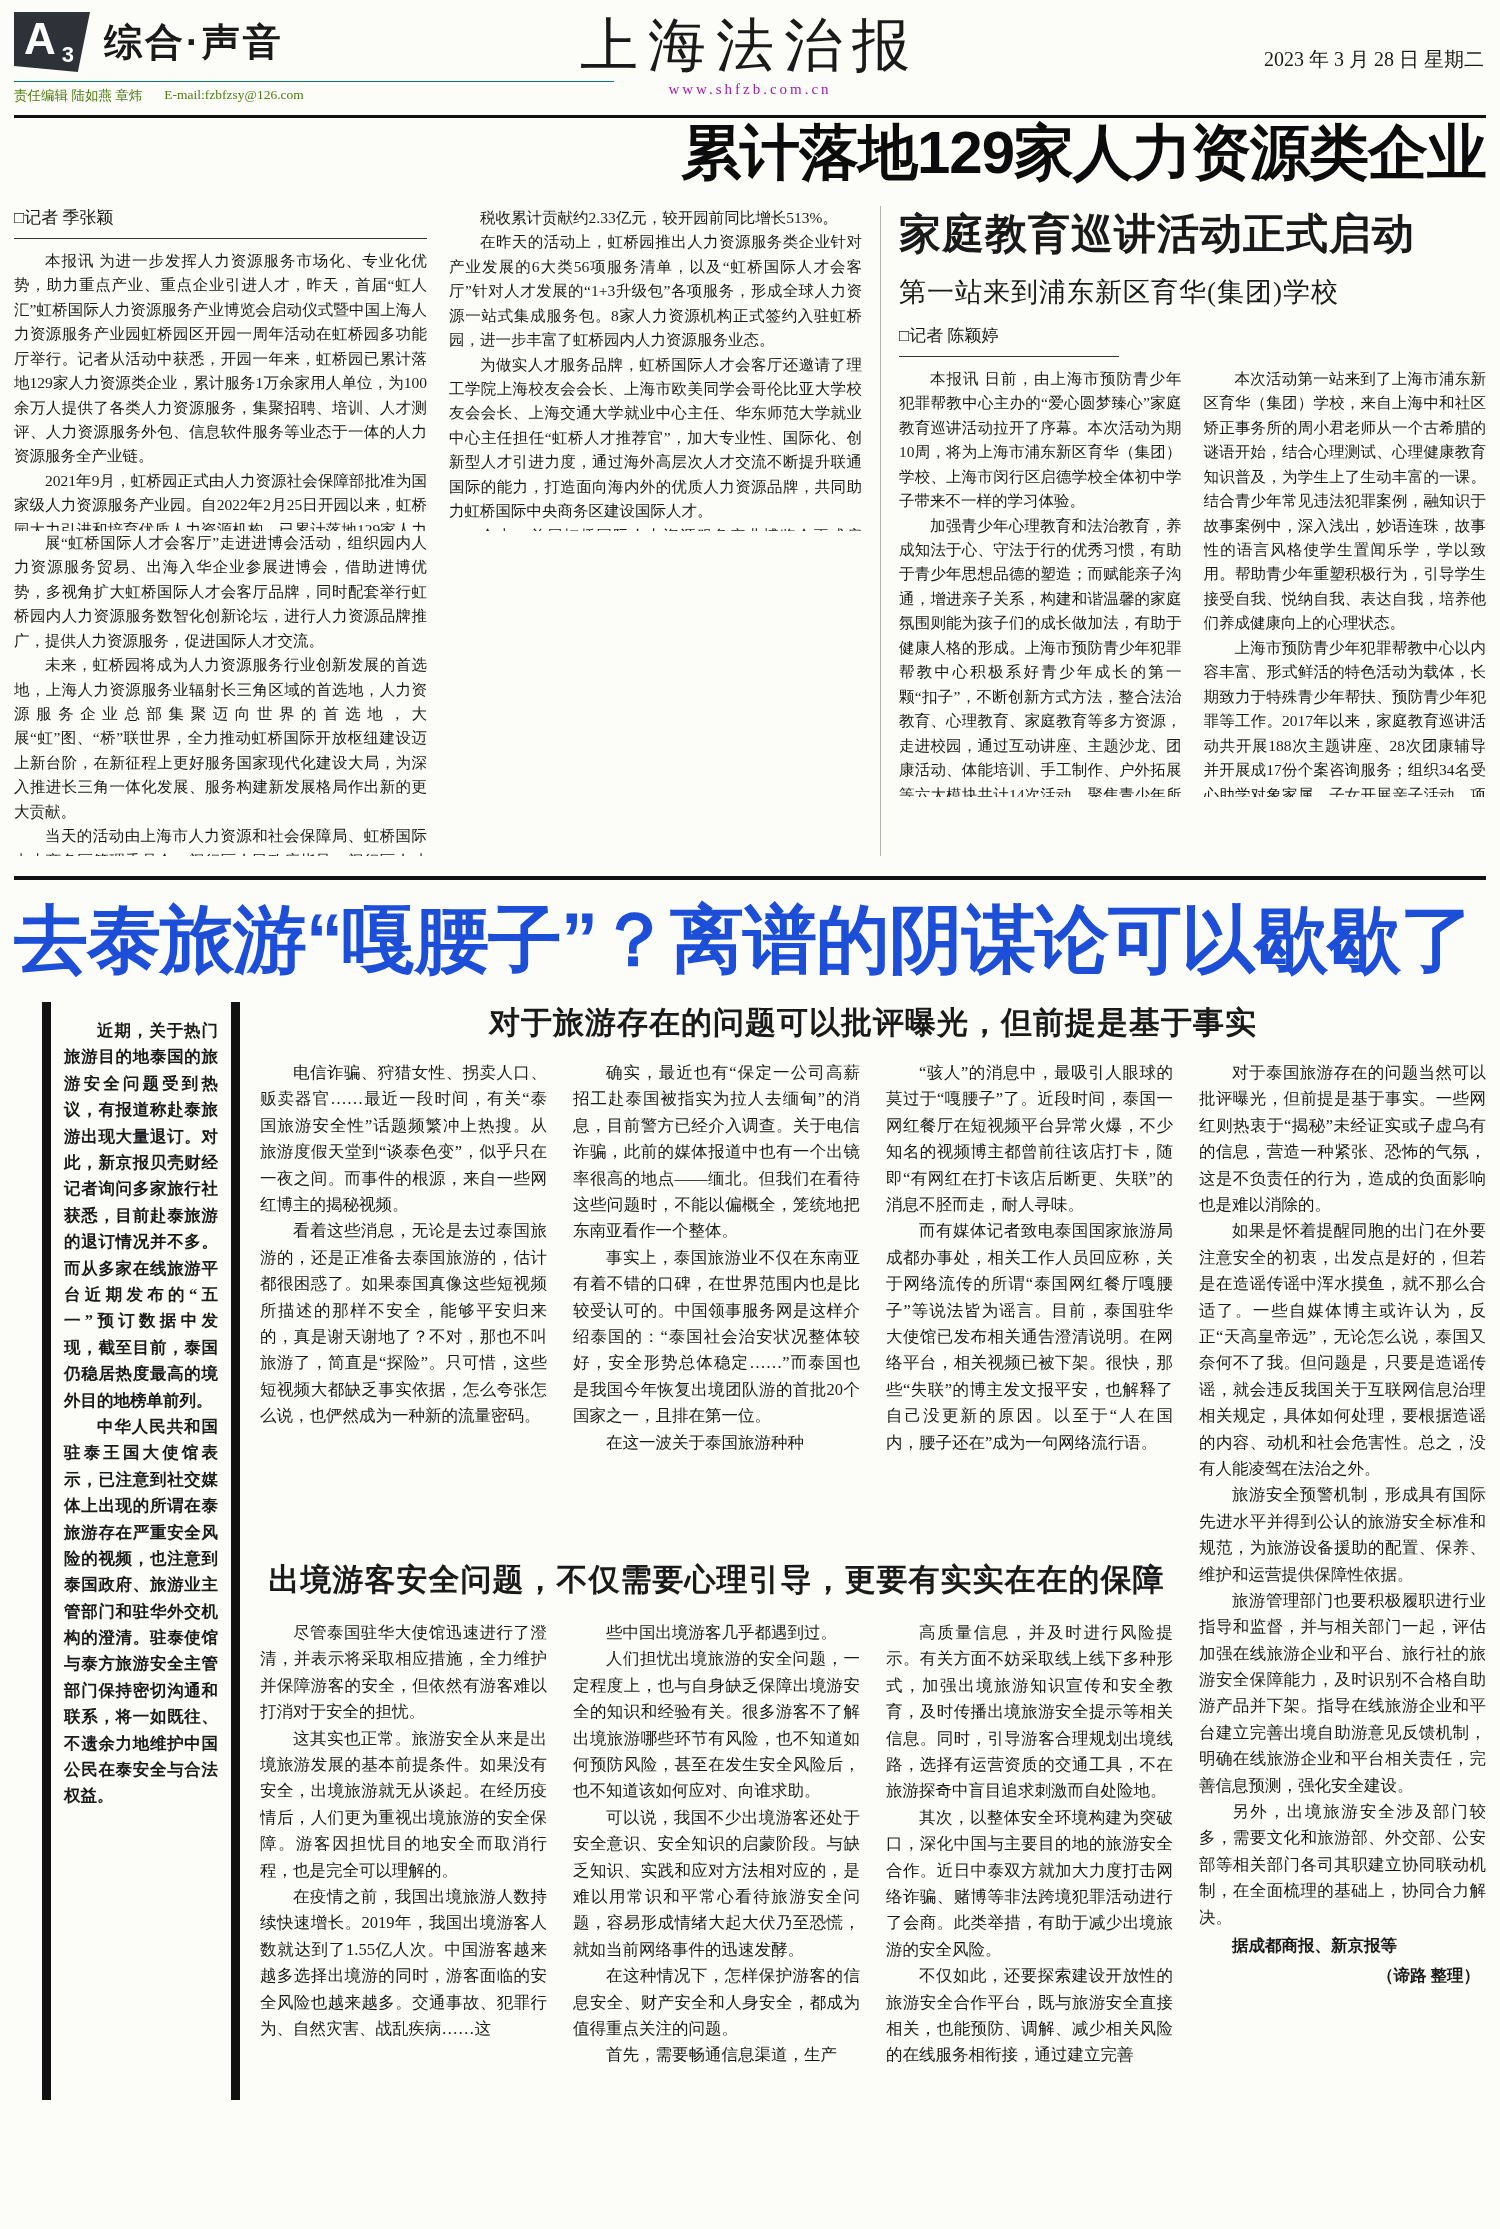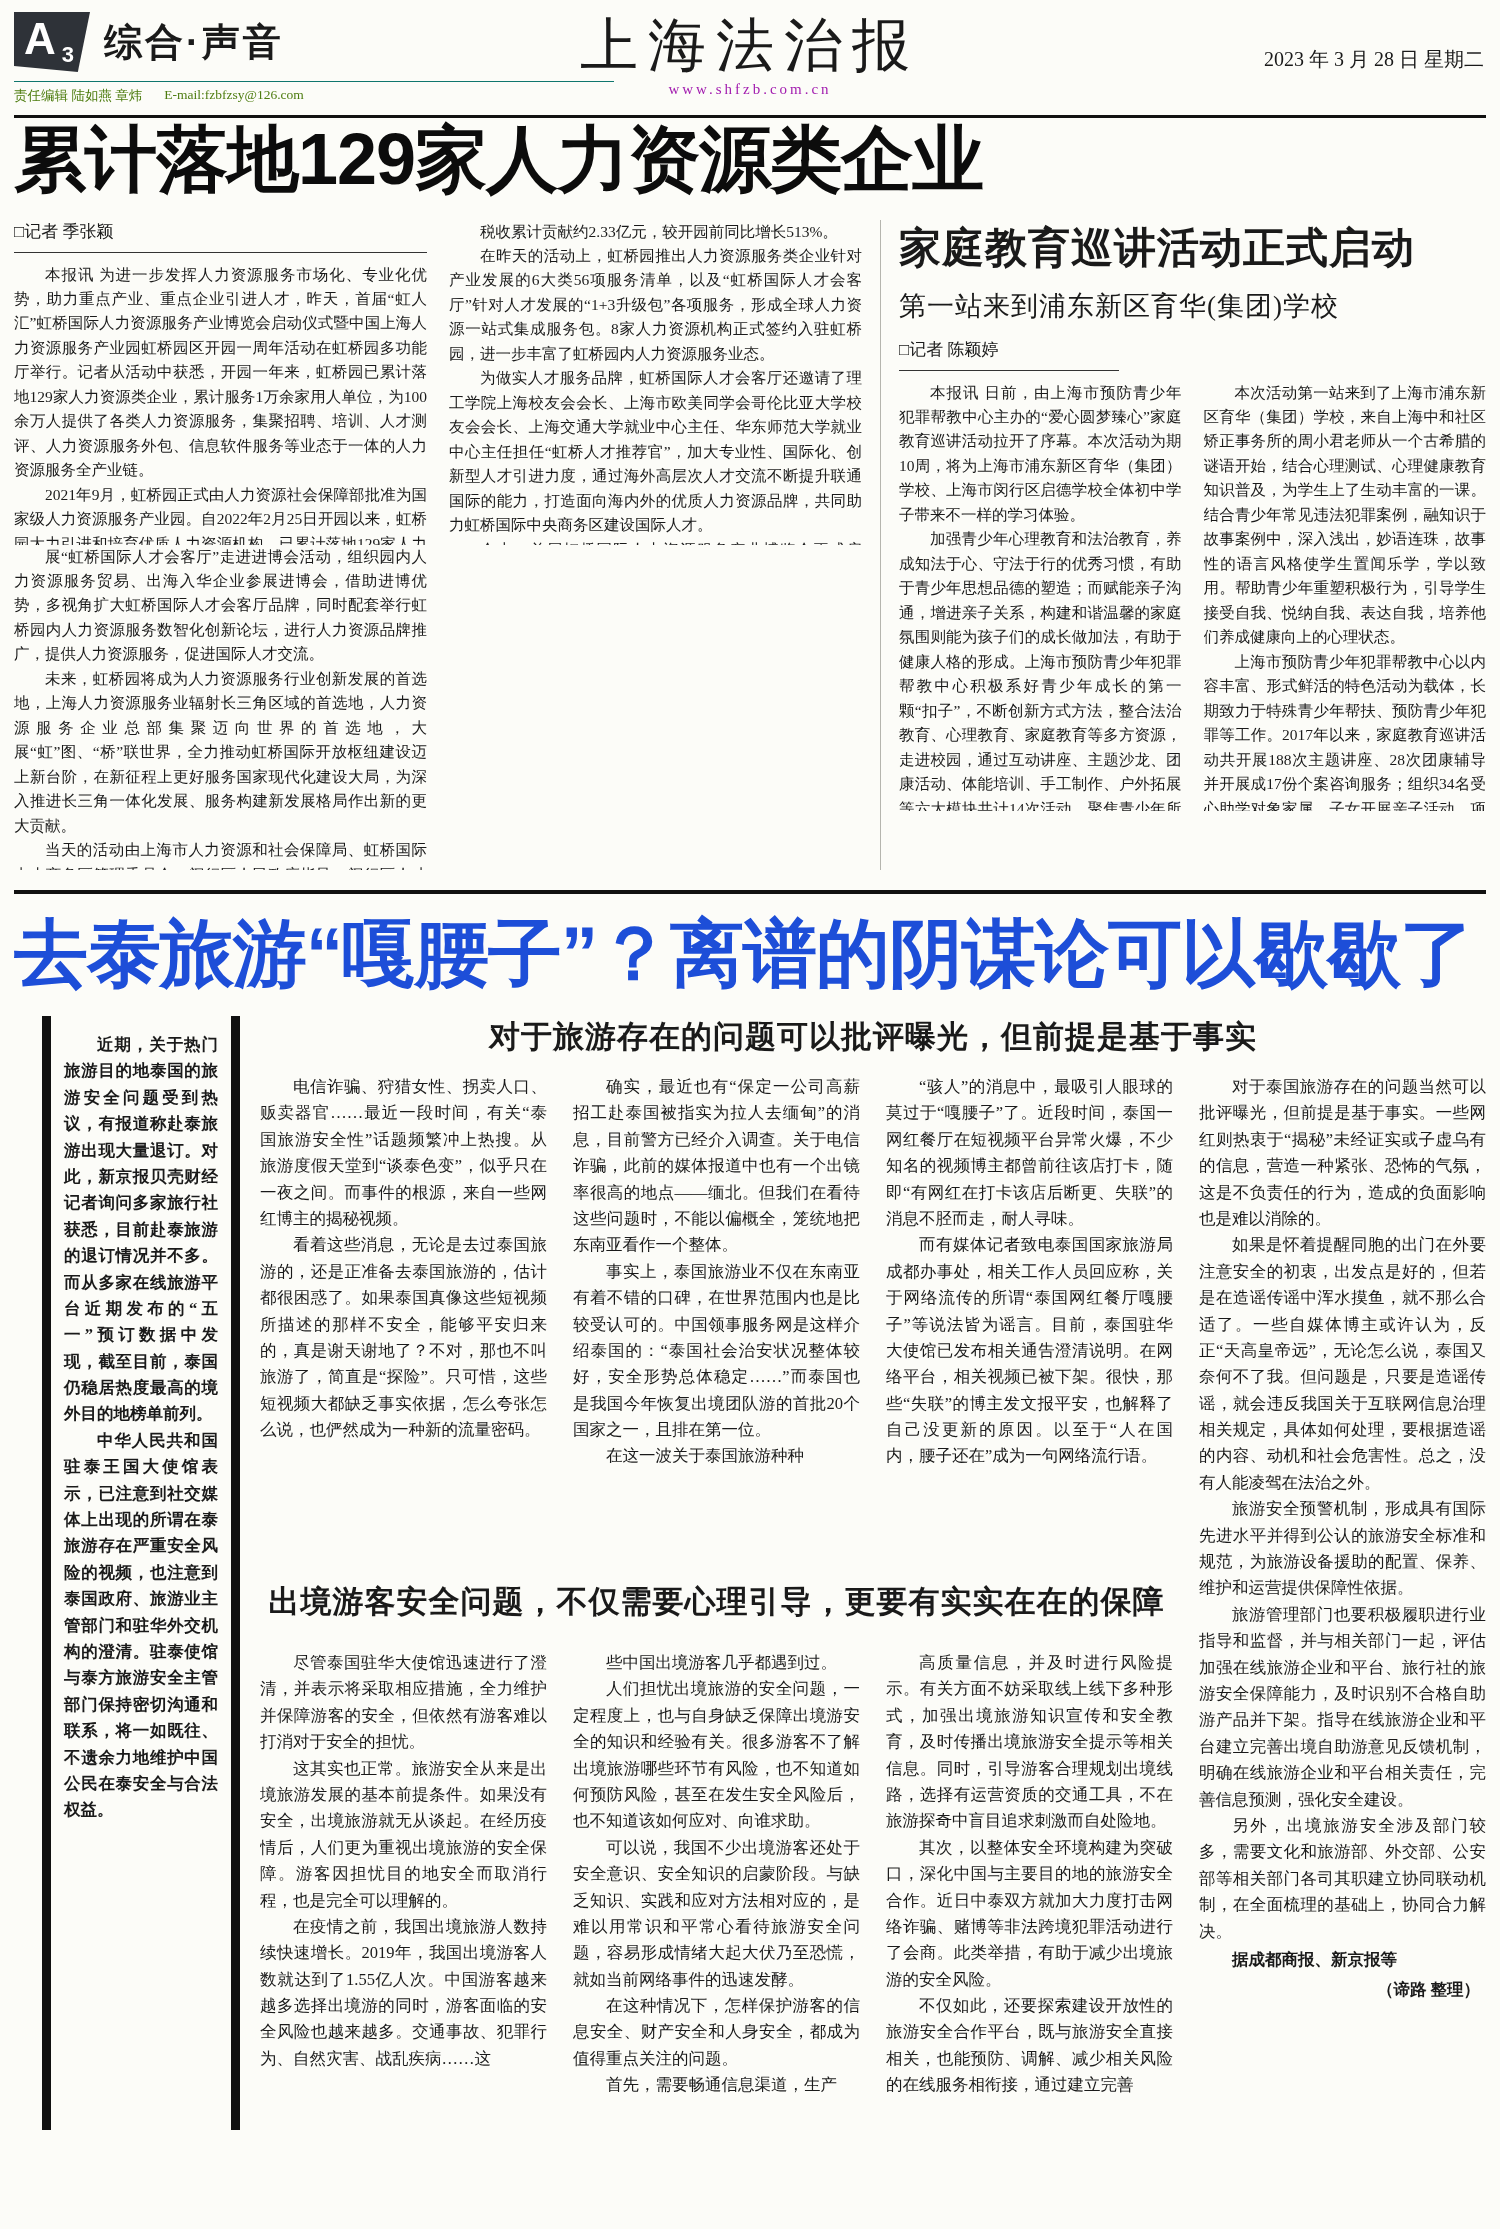--- a/index.html
+++ b/index.html
@@ -17,21 +17,21 @@
   .badge .n3 { font-family:"Liberation Sans", sans-serif; font-weight:bold; font-size:22px; position:absolute; right:16px; bottom:4px; }
   .section-name { font-family:"Liberation Sans", sans-serif; font-weight:900; font-size:38px; letter-spacing:3px; }
   .hl-bottom { border-top:1px solid #0f766e; margin-top:9px; padding-top:5px; font-size:13.5px; color:#4d7c0f; display:flex; gap:22px; }
   .header-center { position:absolute; left:50%; top:2px; transform:translateX(-50%); text-align:center; width:460px; }
   .masthead { font-size:58px; font-weight:normal; letter-spacing:10px; line-height:1.1; }
   .website { font-size:15px; letter-spacing:3px; margin-top:3px; color:#a21caf; }
   .header-right { position:absolute; right:2px; top:34px; font-size:20px; }
 
   
   .a1-kicker { font-family:"Liberation Sans", sans-serif; font-weight:900; font-size:37px; margin:18px 2px 8px; letter-spacing:1px; }
-  .a1-headline { font-family:"Liberation Sans", sans-serif; font-weight:900; font-size:72px; line-height:1.16; letter-spacing:-1px; color:#0c0c0c; }
+  .a1-headline { font-family:"Liberation Sans", sans-serif; font-weight:900; font-size:60px; line-height:1.16; letter-spacing:-1px; color:#0c0c0c;text-align:right; }
   .top-row { display:flex; margin-top:18px; height:650px; }
   .a1-cols { width:848px; display:grid; grid-template-columns:repeat(2,1fr); gap:0 22px; overflow:hidden; }
   .a1-col { overflow:hidden; }
   .byline { font-size:17px; padding-bottom:9px; border-bottom:1px solid #333; margin-bottom:10px; }
   .para { font-size:15.5px; line-height:1.58; text-align:justify; text-indent:2em; word-break:break-all; }
 
   .a2 { flex:1; margin-left:18px; padding-left:18px; border-left:1px solid #b5b5ae; }
   .a2-headline { font-family:"Liberation Sans", sans-serif; font-weight:900; font-size:42px; letter-spacing:1px; }
   .a2-subhead { font-size:27px; margin:12px 0 14px; letter-spacing:1px; }
   .a2 .byline { width:220px; }
@@ -42,21 +42,21 @@
   .divider { height:4px; background:#111; margin:20px 0 14px; }
 
   
   .a3-headline { font-family:"Liberation Sans", sans-serif; font-weight:900; font-size:74px; line-height:1.25; letter-spacing:-1px; margin:2px 0 16px; color:#1d4ed8; }
   .a3-row { display:flex; align-items:stretch;padding-left:28px; }
   .a3-sidebar { width:198px; flex:0 0 auto; border-left:9px solid #111; border-right:9px solid #111; padding:16px 13px; background:#fcfcf8; }
   .a3-sidebar .para { font-size:18.5px; font-weight:bold; line-height:1.92; }
   .a3-main { flex:1; margin-left:20px; }
   .deck { font-family:"Liberation Sans", sans-serif; font-weight:900; font-size:31px; text-align:center; letter-spacing:1px; }
   .deck1 { margin-bottom:16px; }
-  .a3-grid { display:grid; grid-template-columns:repeat(4,1fr); grid-template-rows:480px 64px 480px; gap:16px 26px; }
+  .a3-grid { display:grid; grid-template-columns:repeat(4,1fr); grid-template-rows:480px 64px 480px; gap:8px 26px; }
   .left3 { grid-column:1/4; display:grid; grid-template-columns:repeat(3,1fr); gap:0 26px; overflow:hidden; }
   .left3 > div { overflow:hidden; }
   .r1 { grid-row:1; }
   .deck2 { grid-column:1/4; grid-row:2; display:flex; align-items:center; justify-content:center; }
   .r3 { grid-row:3; }
   .col4tall { grid-column:4; grid-row:1/4; overflow:hidden; display:flex; flex-direction:column; }
   .a3 .para { font-size:16.5px; line-height:1.6; }
   .source { font-size:16.5px; font-weight:bold; text-align:justify; text-indent:2em; margin-top:4px; }
   .credit { font-size:16.5px; font-weight:bold; text-align:right; margin-top:8px; padding-right:6px; }
 </style>

